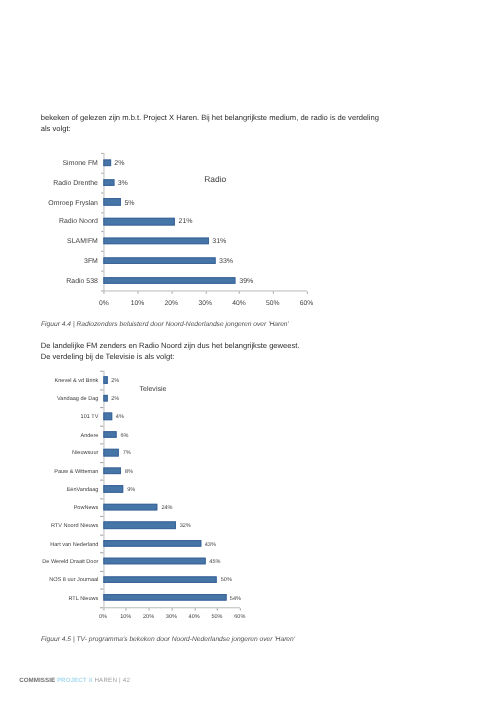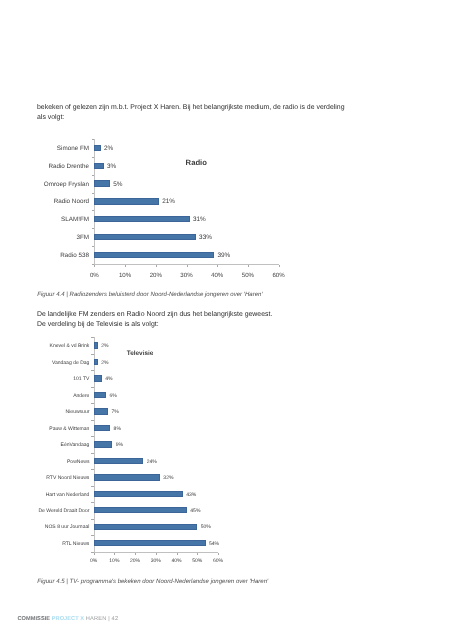--- a/index.html
+++ b/index.html
@@ -15,21 +15,21 @@
   .chart{position:absolute;}
   .axis-v{position:absolute;background:#c3c3c3;width:1px;}
   .axis-h{position:absolute;background:#c0c0c0;height:1px;}
   .tick-v{position:absolute;background:#a8a8a8;width:2.5px;height:1px;}
   .tick-h{position:absolute;background:#a8a8a8;width:1px;height:2.5px;}
   .bar{position:absolute;background:#4675A8;box-sizing:border-box;
        border:0.5px solid #3C669A;}
   .catlabel{position:absolute;color:#3d3d3d;text-align:right;white-space:nowrap;}
   .vallabel{position:absolute;color:#3d3d3d;white-space:nowrap;}
   .ticklabel{position:absolute;color:#3d3d3d;white-space:nowrap;text-align:center;}
-  .charttitle{position:absolute;color:#3d3d3d;white-space:nowrap;font-weight:bold;}
+  .charttitle{position:absolute;color:#3d3d3d;white-space:nowrap;}
 
   .footer{position:absolute;font-size:5.65px;letter-spacing:0.05px;white-space:nowrap;line-height:7px;}
   .footer span{display:inline-block;}
   .footer .f1{color:#6f7174;font-weight:bold;}
   .footer .hl{font-weight:bold;}
   .footer .f3{color:#9a9c9f;font-weight:normal;letter-spacing:0.18px;}
   .footer .hl{color:#a9dcf0;}
 </style>
 </head>
 <body>

